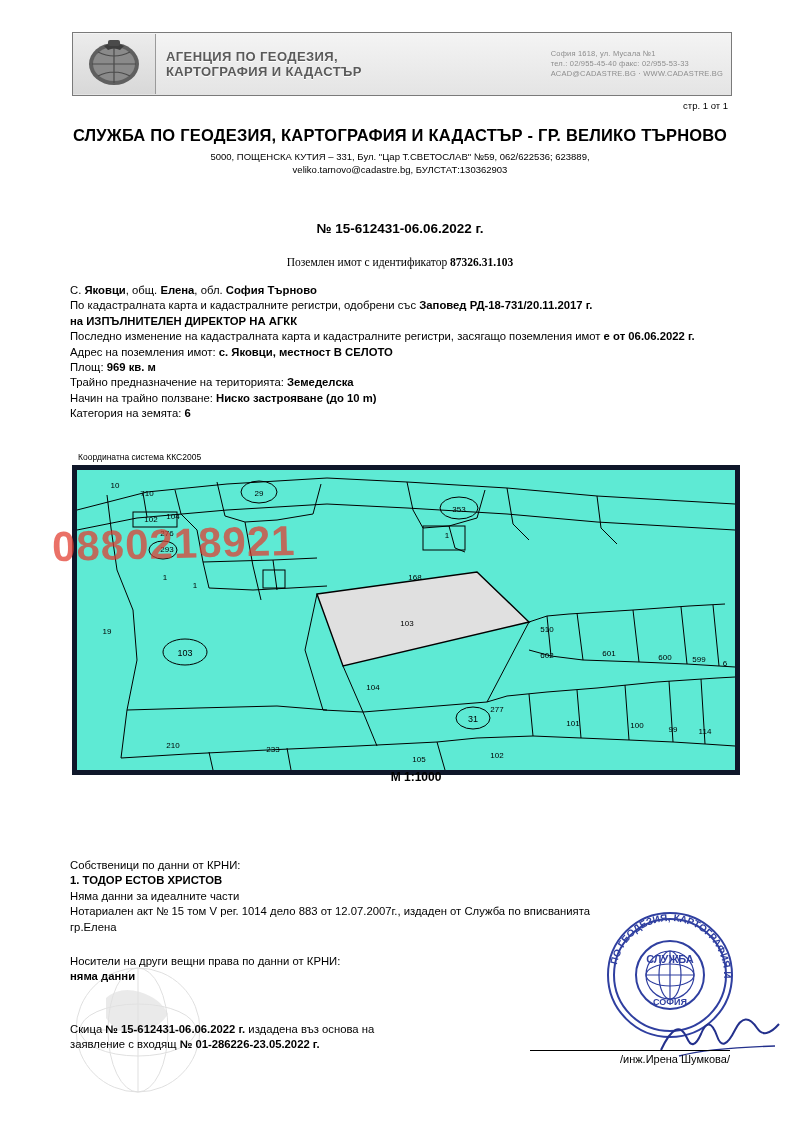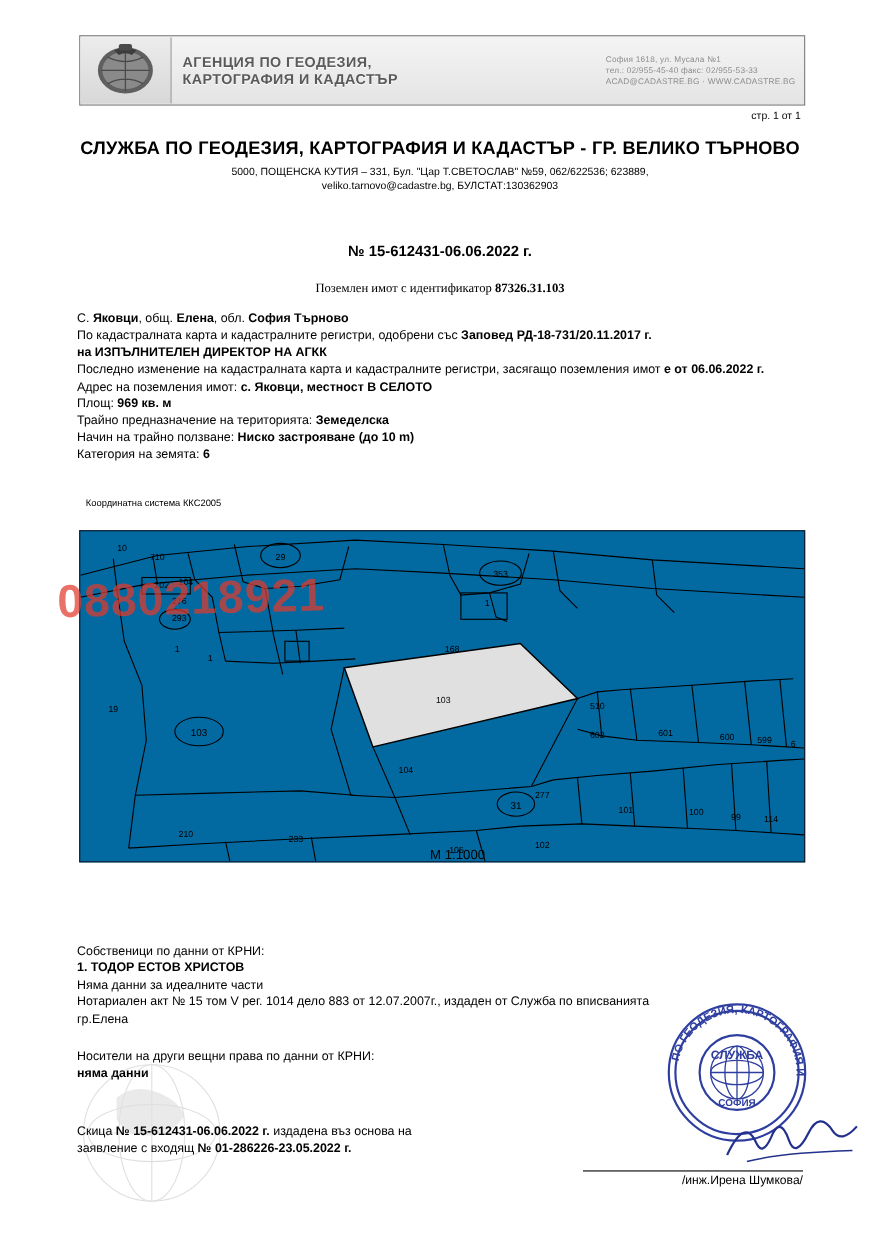--- a/index.html
+++ b/index.html
@@ -70,27 +70,27 @@
     position:absolute;left:70px;top:283px;width:660px;
     font-size:11.3px;line-height:15.4px;
   }
   .details div{margin:0;padding:0;}
   b{font-weight:bold;}
   
   .coord-sys{
     position:absolute;left:78px;top:452px;font-size:8.5px;
   }
   .map-frame{
-    position:absolute;left:72px;top:482px;width:658px;height:300px;
-    border:1px solid #0f172a;overflow:hidden;background:#0369a1;
+    position:absolute;left:72px;top:465px;width:658px;height:300px;
+    border:5px solid #0f172a;overflow:hidden;background:#5eead4;
   }
   .map-frame svg{display:block;}
   .scale{
     position:absolute;left:0;right:0;top:770px;text-align:center;
-    font-size:12px;font-weight:normal;padding-left:32px;
+    font-size:12px;font-weight:bold;padding-left:32px;
   }
   
   .watermark{
     position:absolute;left:52px;top:520px;
     font-size:42px;font-weight:bold;color:#e23b2e;opacity:.72;
     letter-spacing:1px;
     transform:rotate(-1.5deg);
     pointer-events:none;
   }
   
@@ -108,21 +108,21 @@
   }
   .footer-note{
     position:absolute;left:70px;top:1022px;width:520px;
     font-size:11.3px;line-height:15.4px;
   }
   .signature{
     position:absolute;right:70px;top:1048px;width:200px;
     text-align:right;font-size:11px;
   }
   .sig-line{
-    border-top:1px solid #000;margin-top:16px;padding-top:2px;
+    border-top:1px solid #000;margin-top:2px;padding-top:2px;
   }
   
   .stamp{
     position:absolute;left:600px;top:905px;width:140px;height:140px;
     pointer-events:none;
   }
   .sig-scribble{
     position:absolute;left:655px;top:1010px;width:140px;height:50px;
     pointer-events:none;
   }

